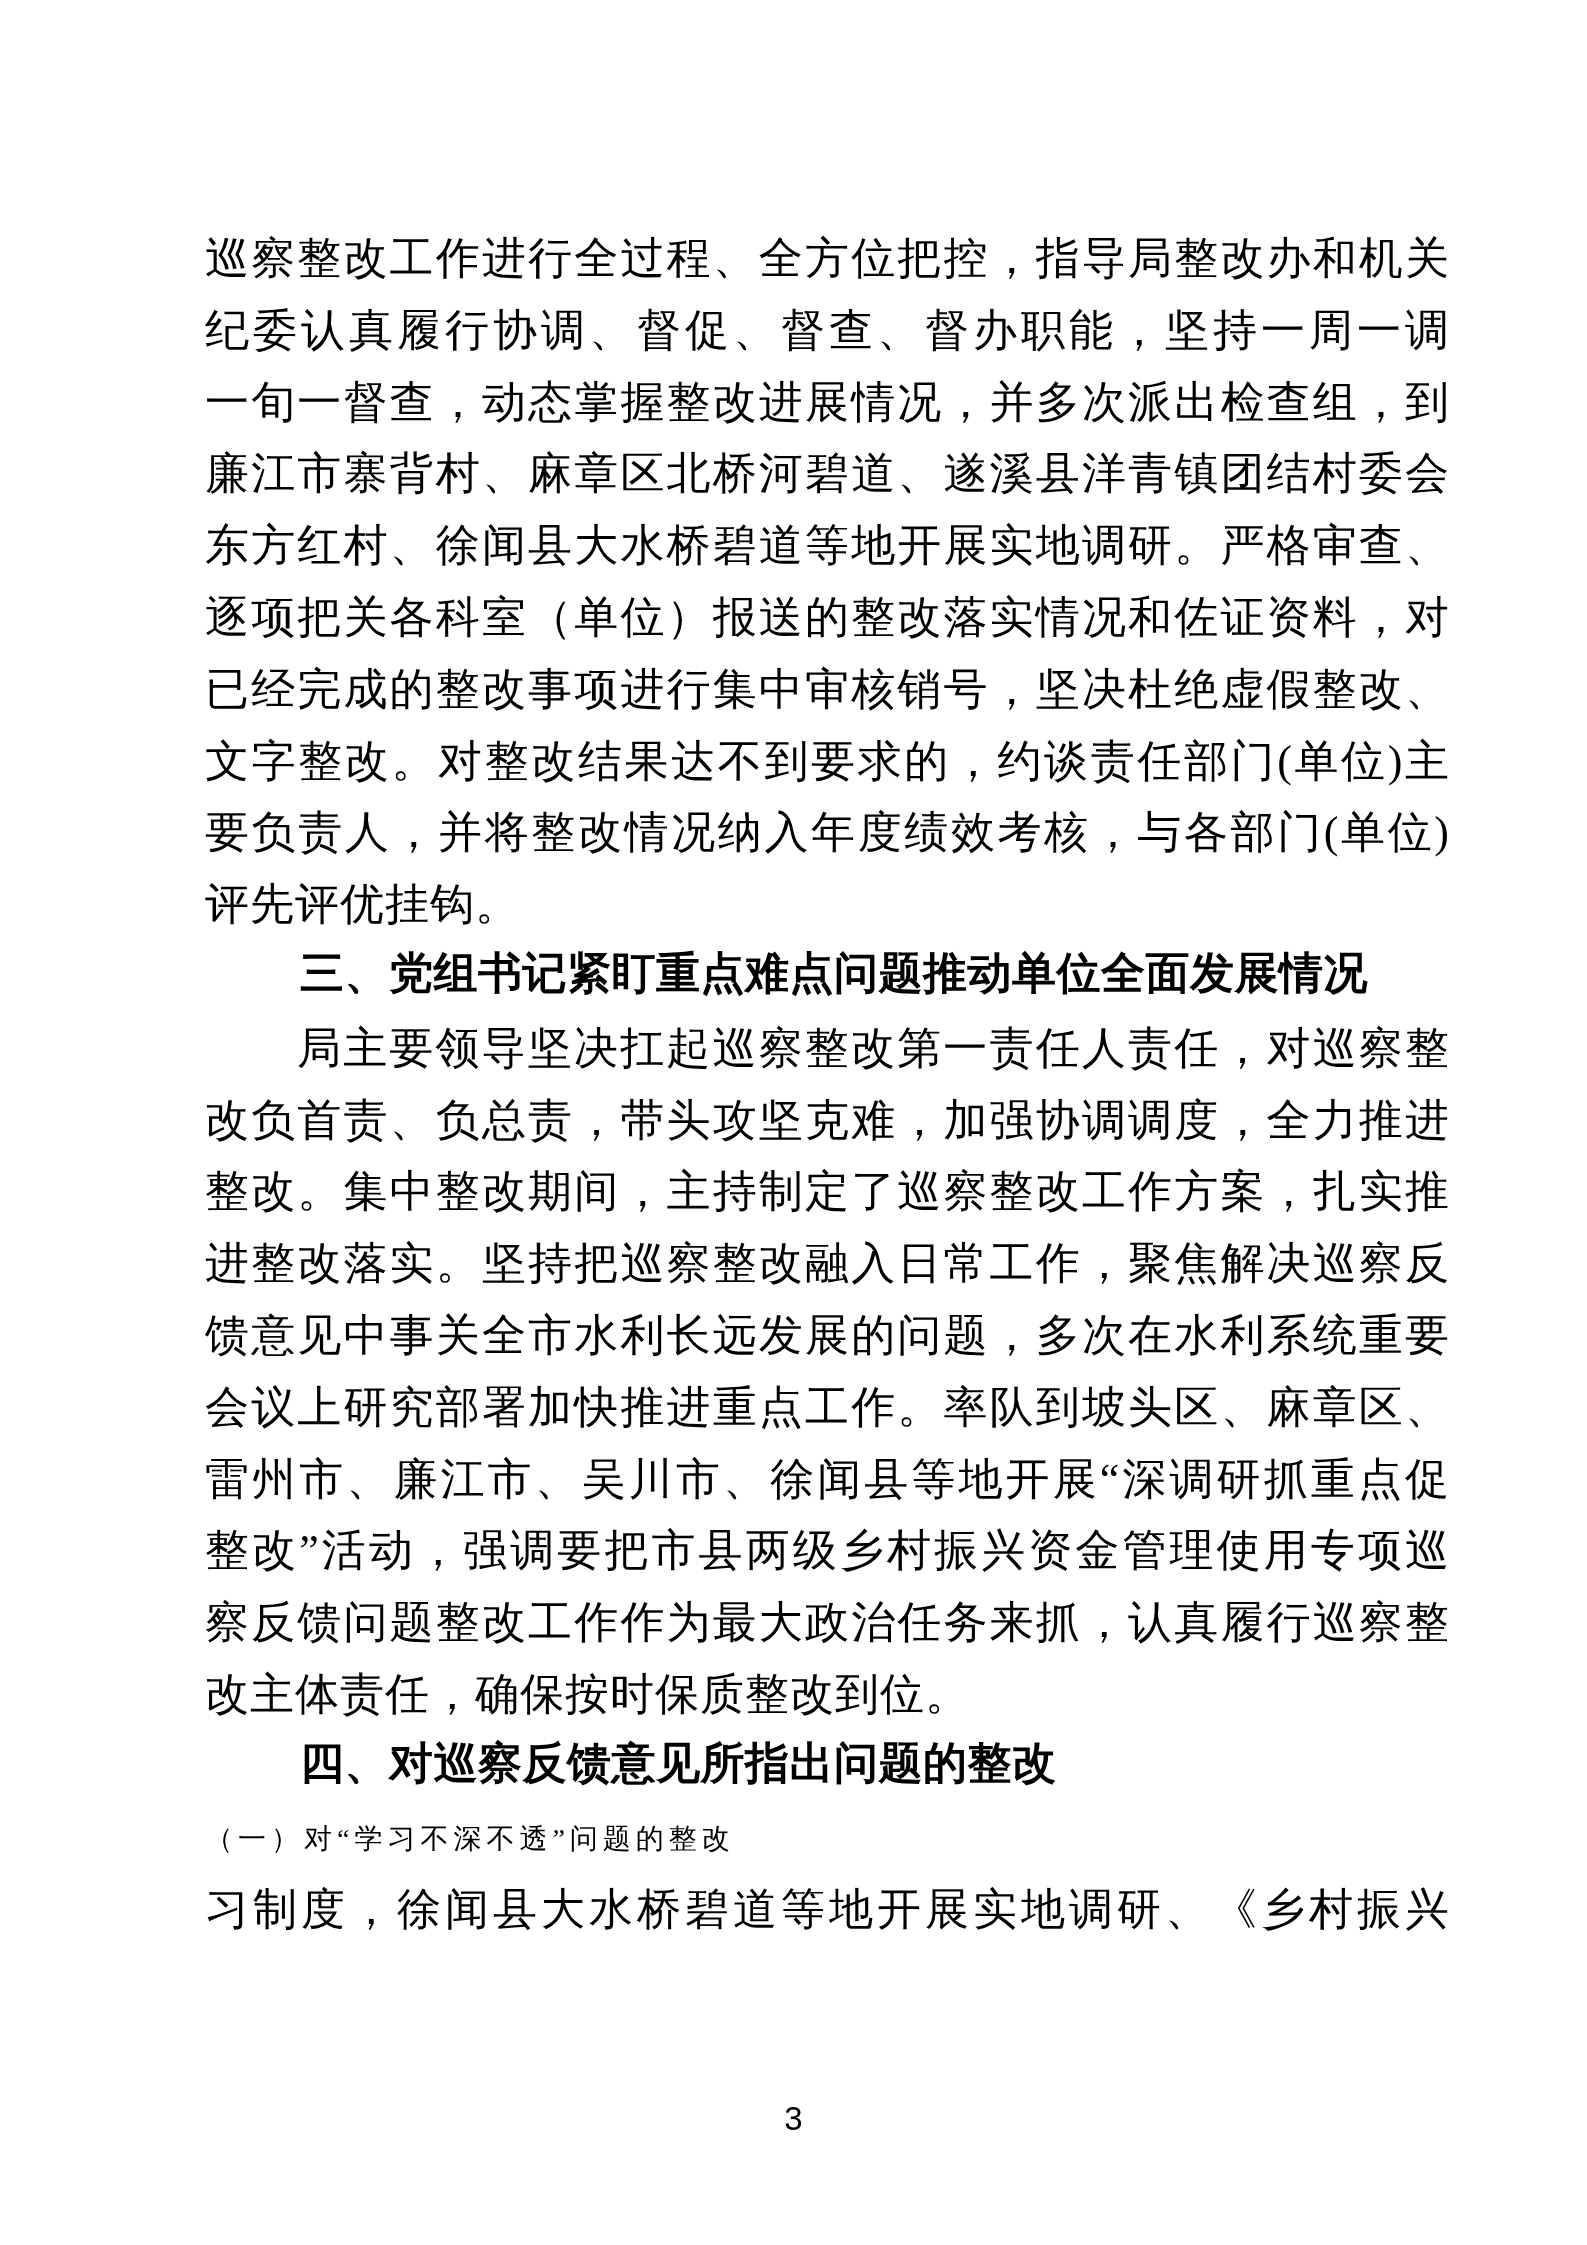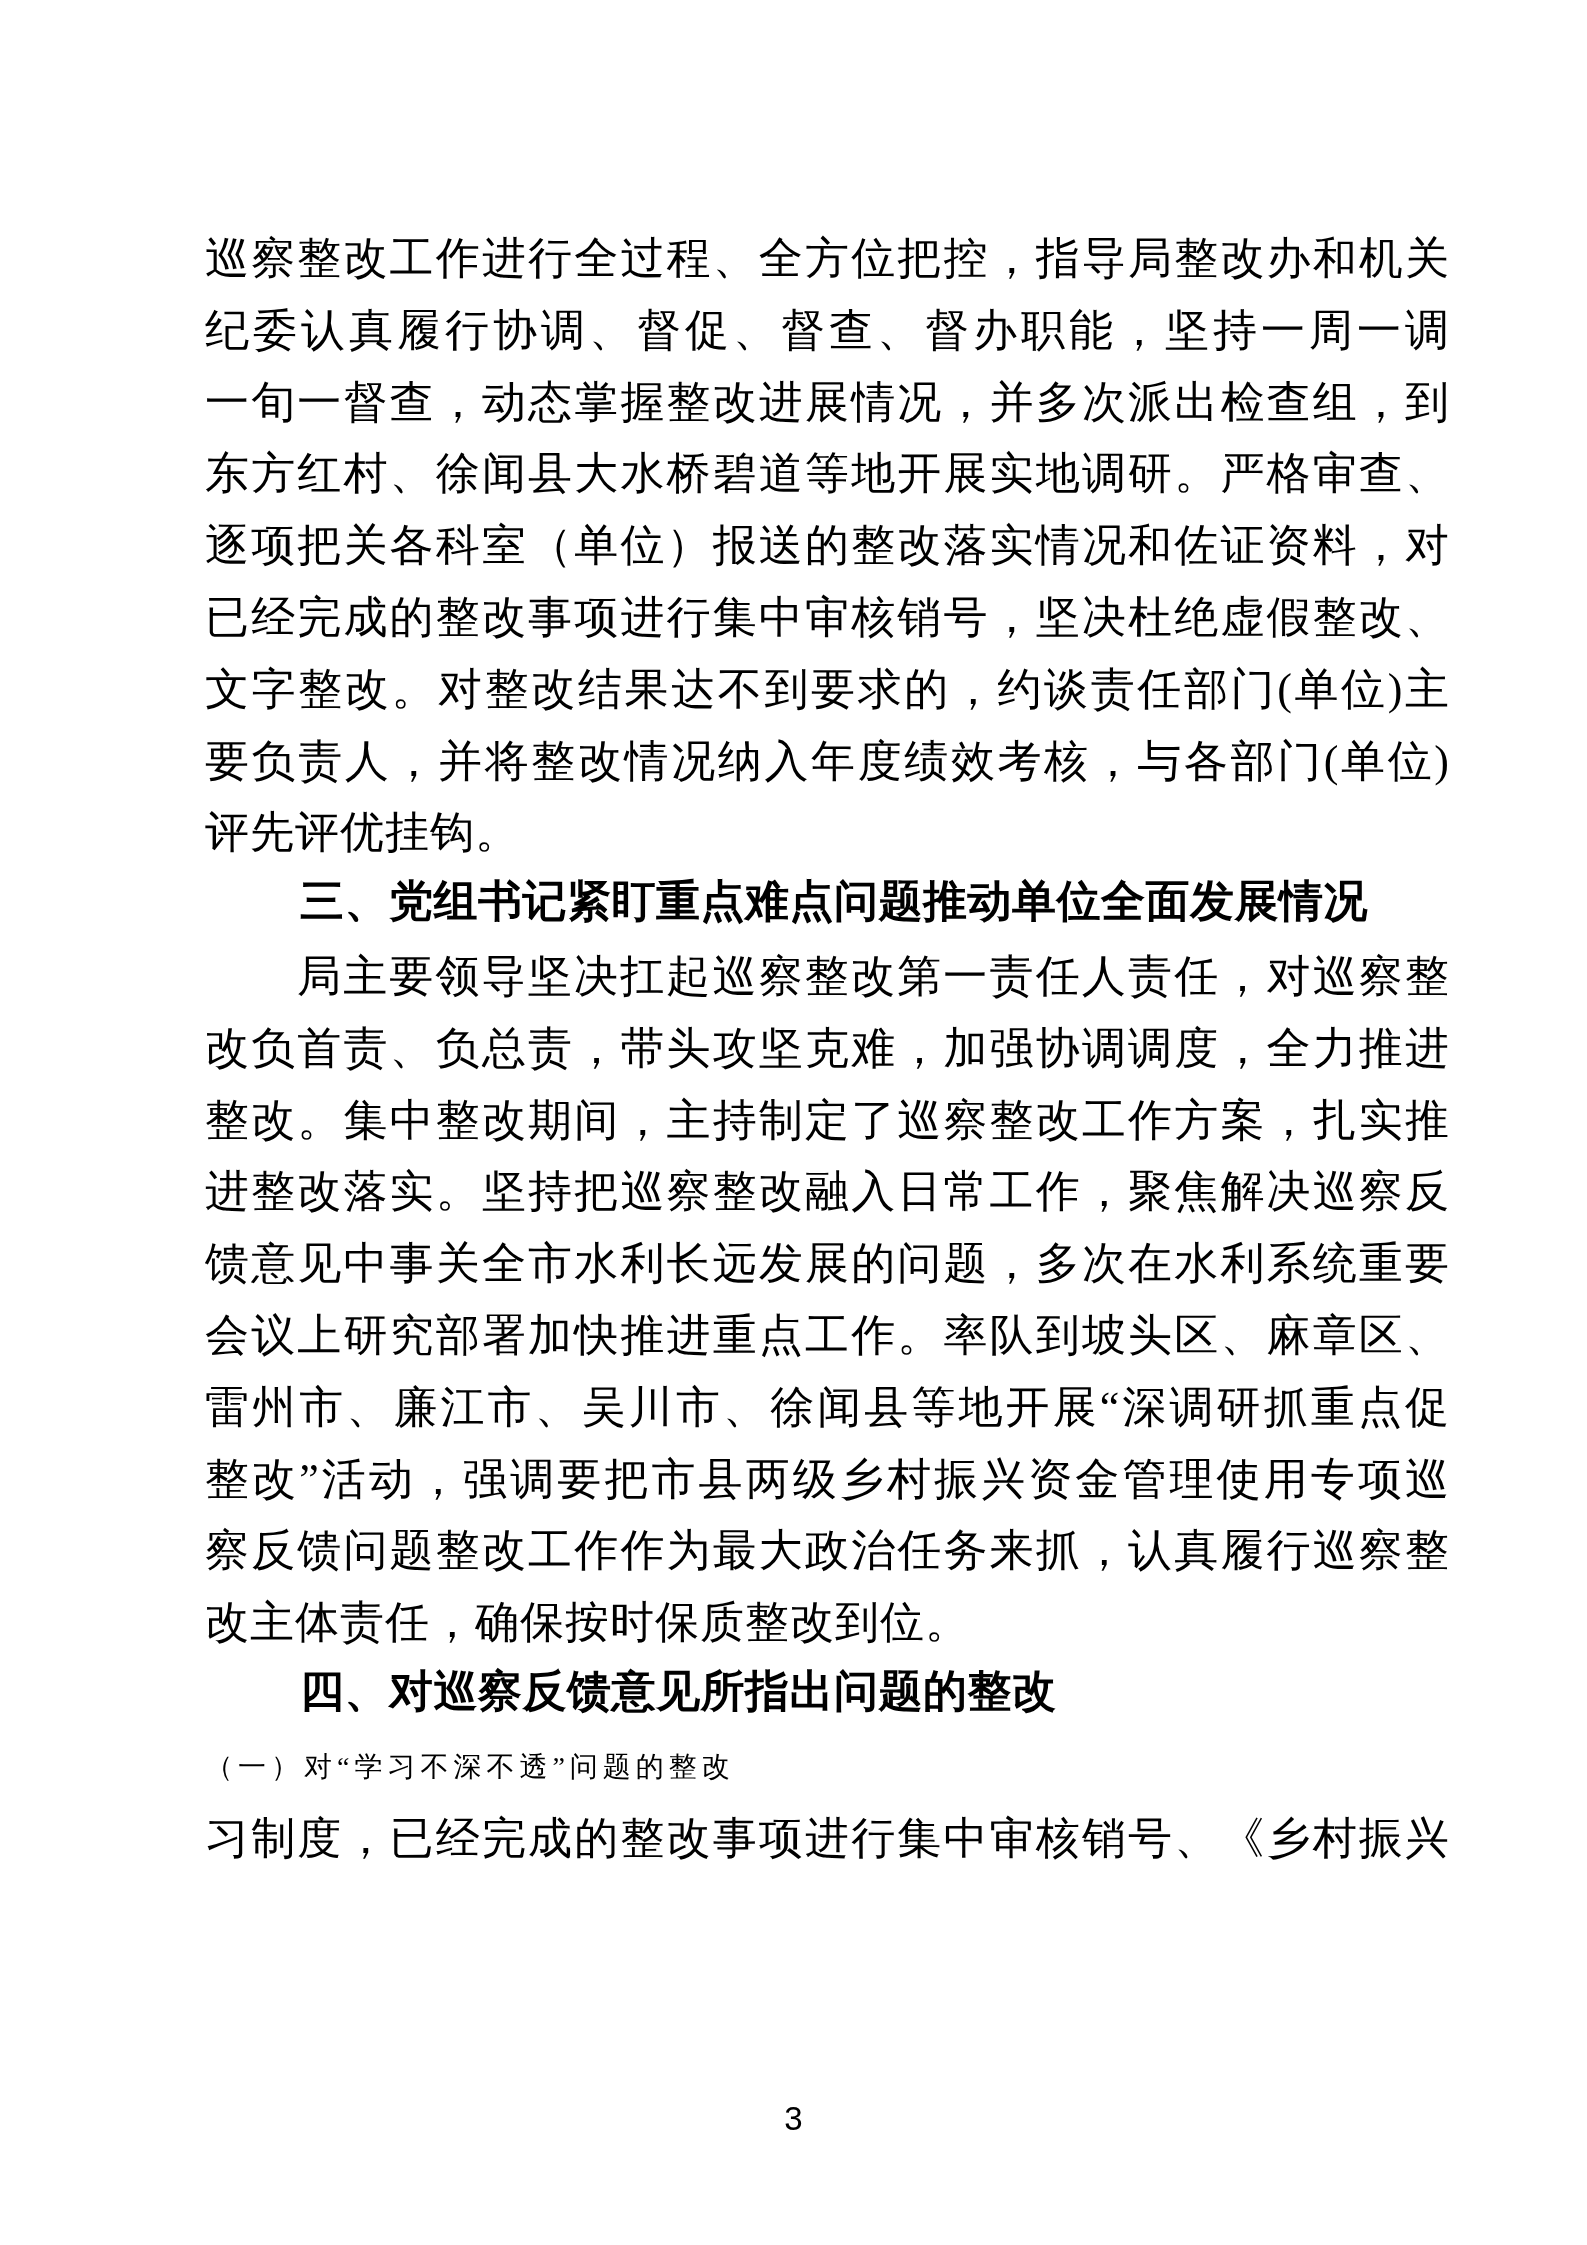--- a/index.html
+++ b/index.html
@@ -61,35 +61,36 @@
   }
 </style>
 </head>
 <body>
 
 <div class="page">
   <div class="content" id="content">
       <div class="line body-line fill">巡察整改工作进行全过程、全方位把控，指导局整改办和机关</div>
       <div class="line body-line fill">纪委认真履行协调、督促、督查、督办职能，坚持一周一调度、</div>
       <div class="line body-line fill">一旬一督查，动态掌握整改进展情况，并多次派出检查组，到</div>
+      <div class="line body-line fill">廉江市寨背村、麻章区北桥河碧道、遂溪县洋青镇团结村委会</div>
       <div class="line body-line fill">东方红村、徐闻县大水桥碧道等地开展实地调研。严格审查、</div>
       <div class="line body-line fill">逐项把关各科室（单位）报送的整改落实情况和佐证资料，对</div>
       <div class="line body-line fill">已经完成的整改事项进行集中审核销号，坚决杜绝虚假整改、</div>
       <div class="line body-line fill">文字整改。对整改结果达不到要求的，约谈责任部门(单位)主</div>
       <div class="line body-line fill">要负责人，并将整改情况纳入年度绩效考核，与各部门(单位)</div>
       <div class="line body-line">评先评优挂钩。</div>
       <div class="line h1-line">三、党组书记紧盯重点难点问题推动单位全面发展情况</div>
       <div class="line body-line indent fill">局主要领导坚决扛起巡察整改第一责任人责任，对巡察整</div>
       <div class="line body-line fill">改负首责、负总责，带头攻坚克难，加强协调调度，全力推进</div>
       <div class="line body-line fill">整改。集中整改期间，主持制定了巡察整改工作方案，扎实推</div>
       <div class="line body-line fill">进整改落实。坚持把巡察整改融入日常工作，聚焦解决巡察反</div>
       <div class="line body-line fill">馈意见中事关全市水利长远发展的问题，多次在水利系统重要</div>
       <div class="line body-line fill">会议上研究部署加快推进重点工作。率队到坡头区、麻章区、</div>
       <div class="line body-line fill">雷州市、廉江市、吴川市、徐闻县等地开展“深调研抓重点促</div>
       <div class="line body-line fill">整改”活动，强调要把市县两级乡村振兴资金管理使用专项巡</div>
       <div class="line body-line fill">察反馈问题整改工作作为最大政治任务来抓，认真履行巡察整</div>
       <div class="line body-line">改主体责任，确保按时保质整改到位。</div>
       <div class="line h1-line">四、对巡察反馈意见所指出问题的整改</div>
       <div class="line h2-line">（一）对“学习不深不透”问题的整改</div>
-      <div class="line body-line fill">习制度，已经完成的整改事项进行集中审核销号、《乡村振兴</div>
+      <div class="line body-line fill">习制度，徐闻县大水桥碧道等地开展实地调研、《乡村振兴</div>
     </div>
   <div class="page-number">3</div>
 </div>
 
 </body></html>

